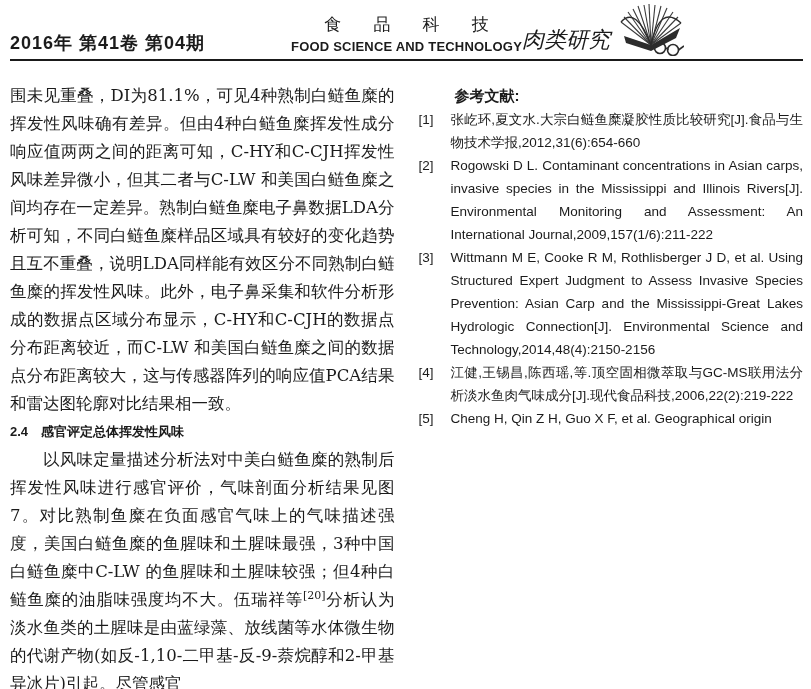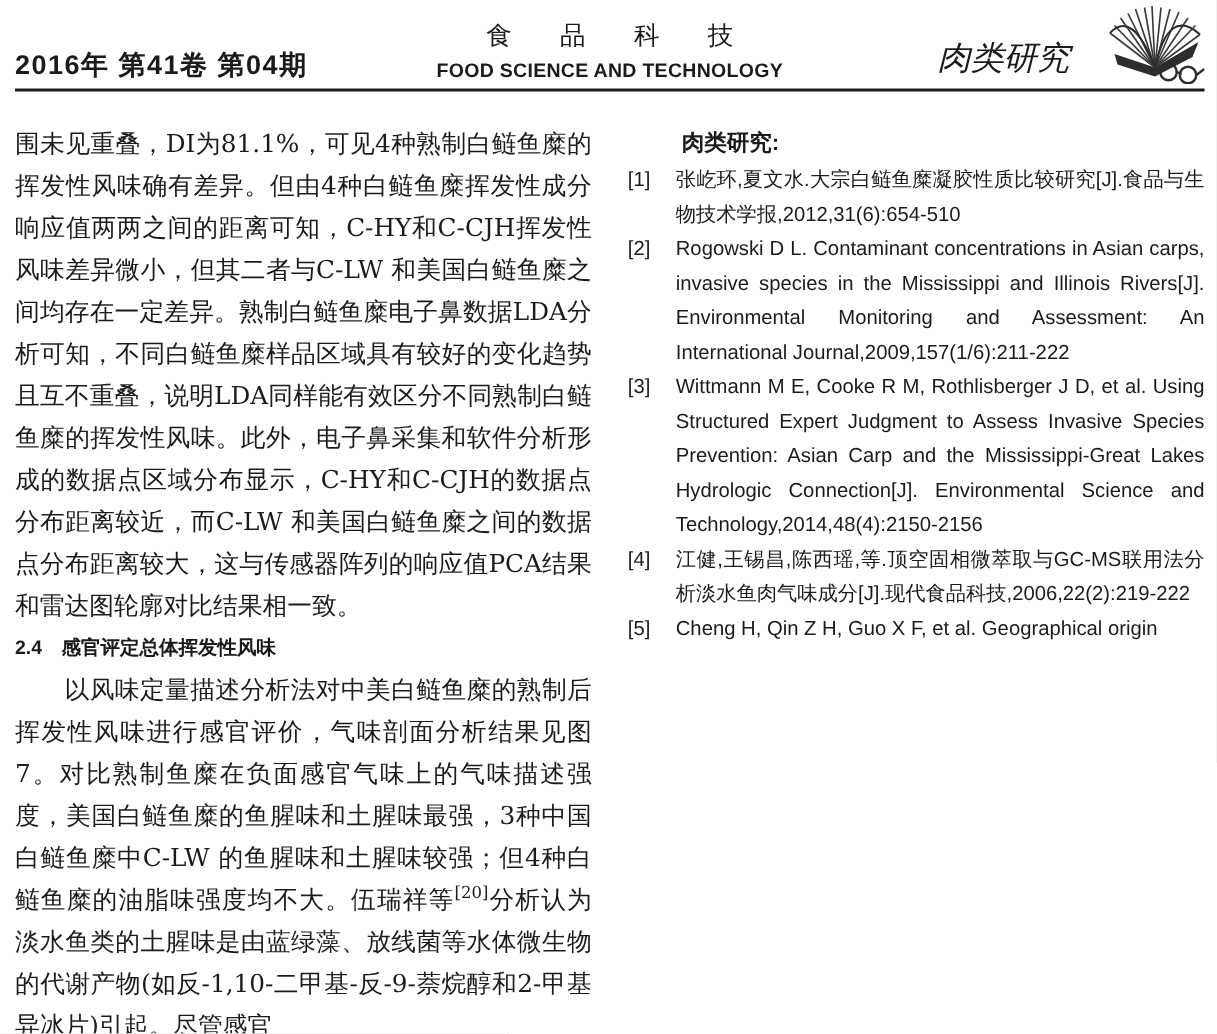--- a/index.html
+++ b/index.html
@@ -20,21 +20,21 @@
   }
   .hdr-center { flex:0 0 auto; text-align:center; }
   .journal-cn {
     font-size:17px; letter-spacing:11px; padding-left:11px; line-height:22px;
     font-family:Liberation Mono, monospace;
   }
   .journal-en {
     font-size:13px; font-weight:bold; letter-spacing:0.2px; line-height:19px;
     font-family:"Liberation Sans",sans-serif;
   }
-  .hdr-right { flex:1 1 0; display:flex; justify-content:flex-end; align-items:flex-end; gap:24px; }
+  .hdr-right { flex:1 1 0; display:flex; align-items:flex-end; gap:8px; }
   .section-cn {
     font-size:22px; line-height:26px; padding-bottom:3px; white-space:nowrap;
     font-family:"DejaVu Serif",serif; font-style:italic;
   }
   .logo { width:66px; height:52px; flex:0 0 auto; }
   
   .columns { display:flex; gap:24px; padding-top:21px; }
   .col { flex:1 1 0; min-width:0; font-size:16.5px; line-height:28px; text-align:justify; }
   .body-para { margin:0; }
   .indent-first { text-indent:2em; }
@@ -106,25 +106,25 @@
   <div class="columns">
 
     <div class="col">
       <p class="body-para">围未见重叠，DI为81.1%，可见4种熟制白鲢鱼糜的挥发性风味确有差异。但由4种白鲢鱼糜挥发性成分响应值两两之间的距离可知，C-HY和C-CJH挥发性风味差异微小，但其二者与C-LW 和美国白鲢鱼糜之间均存在一定差异。熟制白鲢鱼糜电子鼻数据LDA分析可知，不同白鲢鱼糜样品区域具有较好的变化趋势且互不重叠，说明LDA同样能有效区分不同熟制白鲢鱼糜的挥发性风味。此外，电子鼻采集和软件分析形成的数据点区域分布显示，C-HY和C-CJH的数据点分布距离较近，而C-LW 和美国白鲢鱼糜之间的数据点分布距离较大，这与传感器阵列的响应值PCA结果和雷达图轮廓对比结果相一致。</p>
       <h3 class="section-heading">2.4　感官评定总体挥发性风味</h3>
       <p class="body-para indent-first"><span>以风味定量描述分析法对中美白鲢鱼糜的熟制后挥发性风味进行感官评价，气味剖面分析结果见图7。对比熟制鱼糜在负面感官气味上的气味描述强度，美国白鲢鱼糜的鱼腥味和土腥味最强，3种中国白鲢鱼糜中C-LW 的鱼腥味和土腥味较强；但4种白鲢鱼糜的油脂味强度均不大。伍瑞祥等</span><sup class="refmark">[20]</sup><span>分析认为淡水鱼类的土腥味是由蓝绿藻、放线菌等水体微生物的代谢产物(如反-1,10-二甲基-反-9-萘烷醇和2-甲基异冰片)引起。尽管感官</span></p>
     </div>
 
     <div class="col">
 
-      <div class="refs-heading">肉类研究:</div>
+      <div class="refs-heading">参考文献:</div>
 
       <div class="ref-item">
         <span class="ref-id">[1]</span>
-        <span class="ref-text">张屹环,夏文水.大宗白鲢鱼糜凝胶性质比较研究[J].食品与生物技术学报,2012,31(6):654-510</span>
+        <span class="ref-text">张屹环,夏文水.大宗白鲢鱼糜凝胶性质比较研究[J].食品与生物技术学报,2012,31(6):654-660</span>
       </div>
       <div class="ref-item">
         <span class="ref-id">[2]</span>
         <span class="ref-text">Rogowski D L. Contaminant concentrations in Asian carps, invasive species in the Mississippi and Illinois Rivers[J]. Environmental Monitoring and Assessment: An International Journal,2009,157(1/6):211-222</span>
       </div>
       <div class="ref-item">
         <span class="ref-id">[3]</span>
         <span class="ref-text">Wittmann M E, Cooke R M, Rothlisberger J D, et al. Using Structured Expert Judgment to Assess Invasive Species Prevention: Asian Carp and the Mississippi-Great Lakes Hydrologic Connection[J]. Environmental Science and Technology,2014,48(4):2150-2156</span>
       </div>
       <div class="ref-item">

